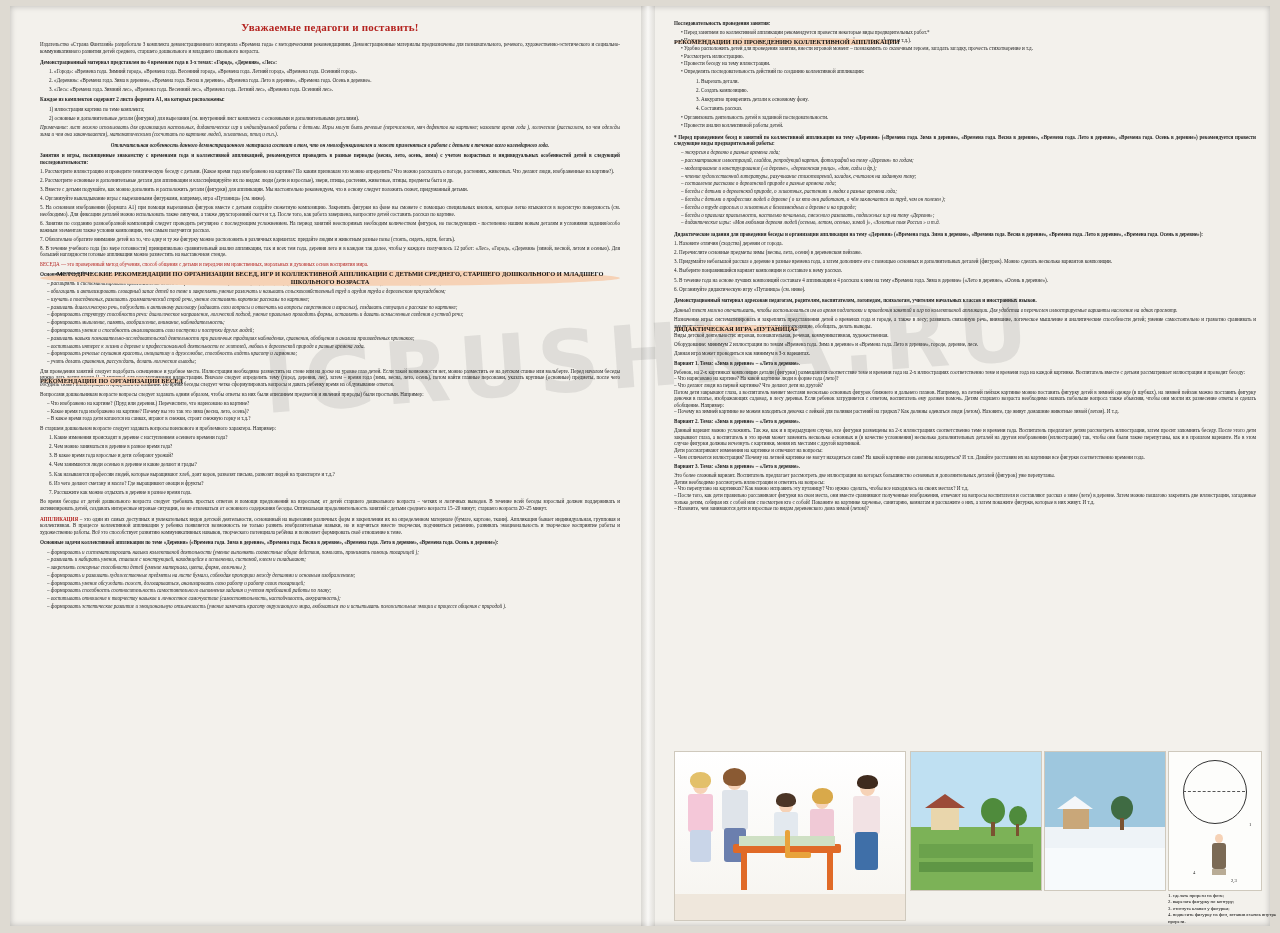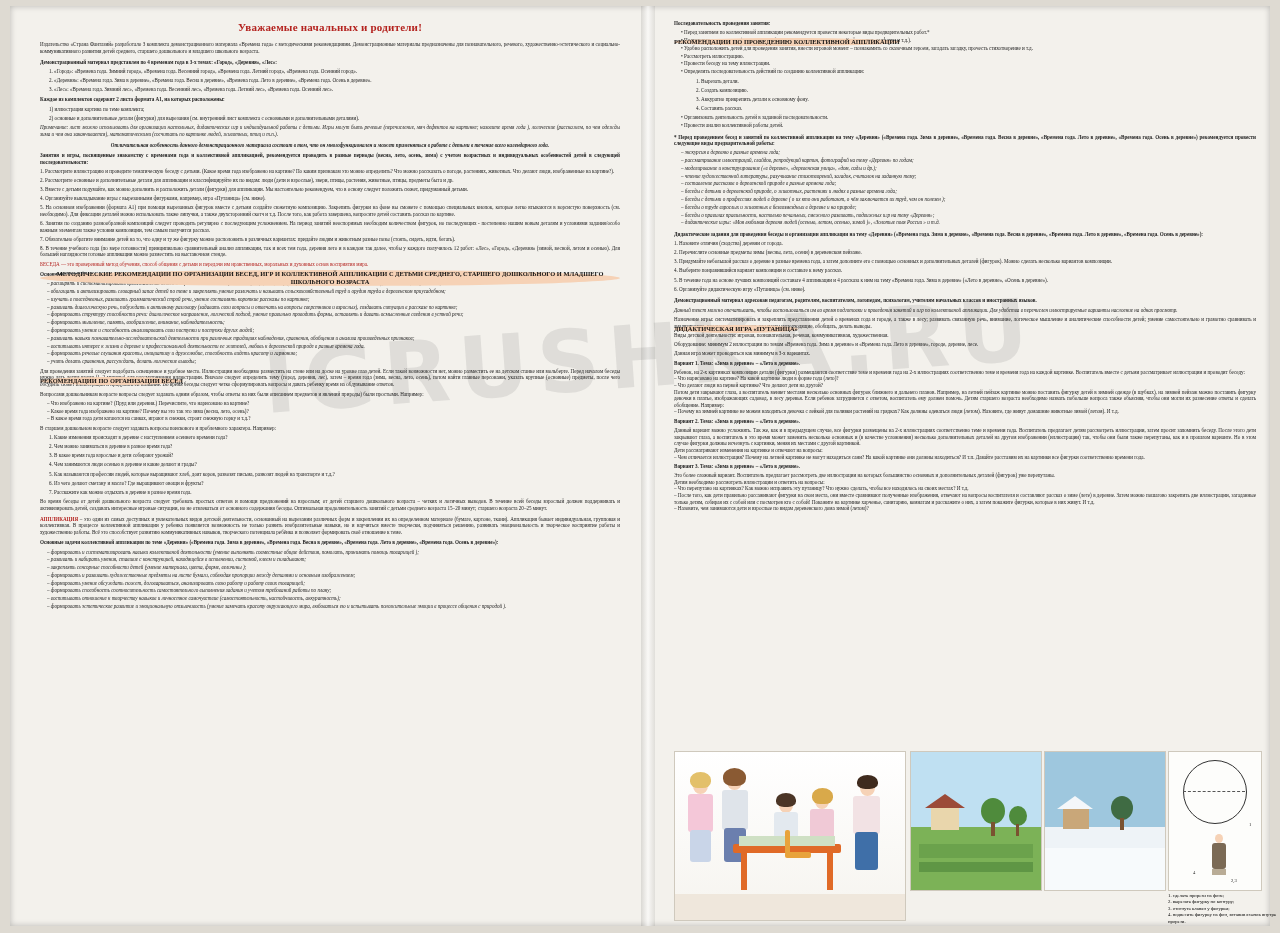--- a/index.html
+++ b/index.html
@@ -80,21 +80,21 @@
   .dash-l{position:absolute;border-top:.7px dashed #555;}
 </style>
 </head>
 <body>
 
 <div class="sheet">
   <div class="fold"></div>
   <div class="wm">IGRUSHKA.RU</div>
 
   <div class="col left">
-    <h1 class="title">Уважаемые начальных и родители!</h1>
+    <h1 class="title">Уважаемые педагоги и поставить!</h1>
 
     <p>Издательство «Страна Фантазий» разработало 3 комплекта демонстрационного материала «Времена года» с методическими рекомендациями. Демонстрационные материалы предназначены для познавательного, речевого, художественно-эстетического и социально-коммуникативного развития детей среднего, старшего дошкольного и младшего школьного возраста.</p>
 
     <p class="bold" style="margin-top:4px">Демонстрационный материал представлен по 4 временам года в 3-х темах: «Город», «Деревня», «Лес»:</p>
     <p class="indent">1. «Город»: «Времена года. Зимний город», «Времена года. Весенний город», «Времена года. Летний город», «Времена года. Осенний город».</p>
     <p class="indent">2. «Деревня»: «Времена года. Зима в деревне», «Времена года. Весна в деревне», «Времена года. Лето в деревне», «Времена года. Осень в деревне».</p>
     <p class="indent">3. «Лес»: «Времена года. Зимний лес», «Времена года. Весенний лес», «Времена года. Летний лес», «Времена года. Осенний лес».</p>
 
     <p class="bold" style="margin-top:4px">Каждое из комплектов содержит 2 листа формата А1, на которых расположены:</p>
     <p class="indent">1) иллюстрация картина по теме комплекта;</p>

